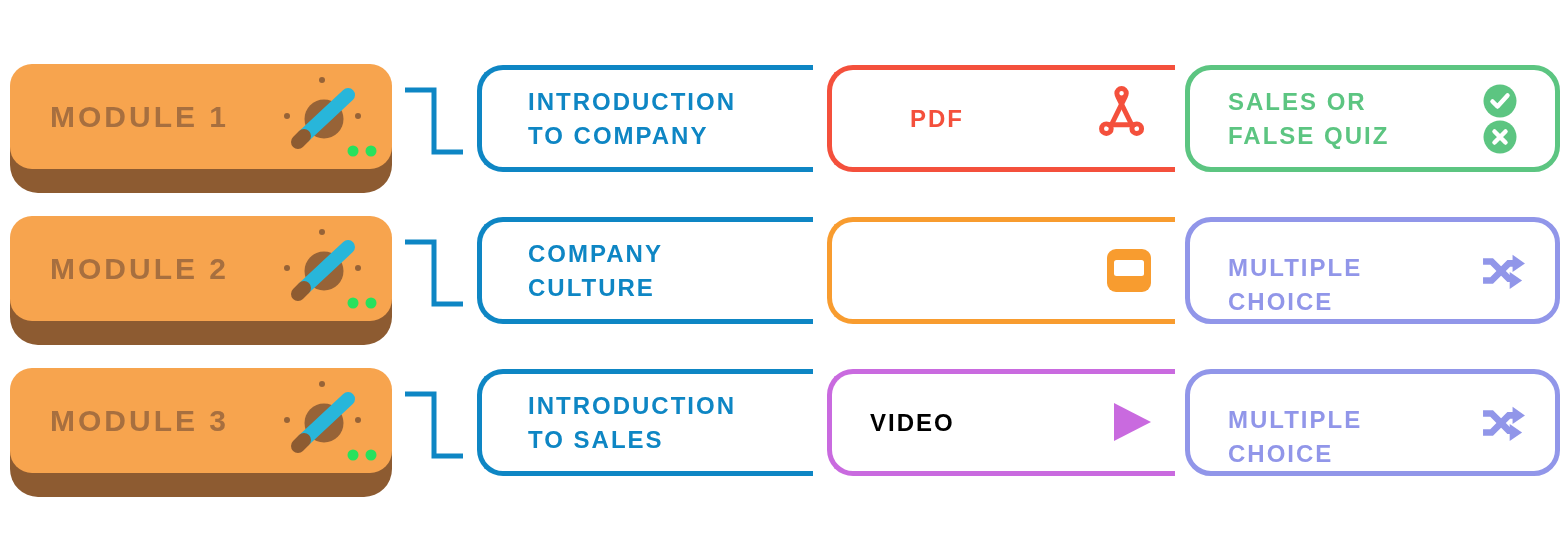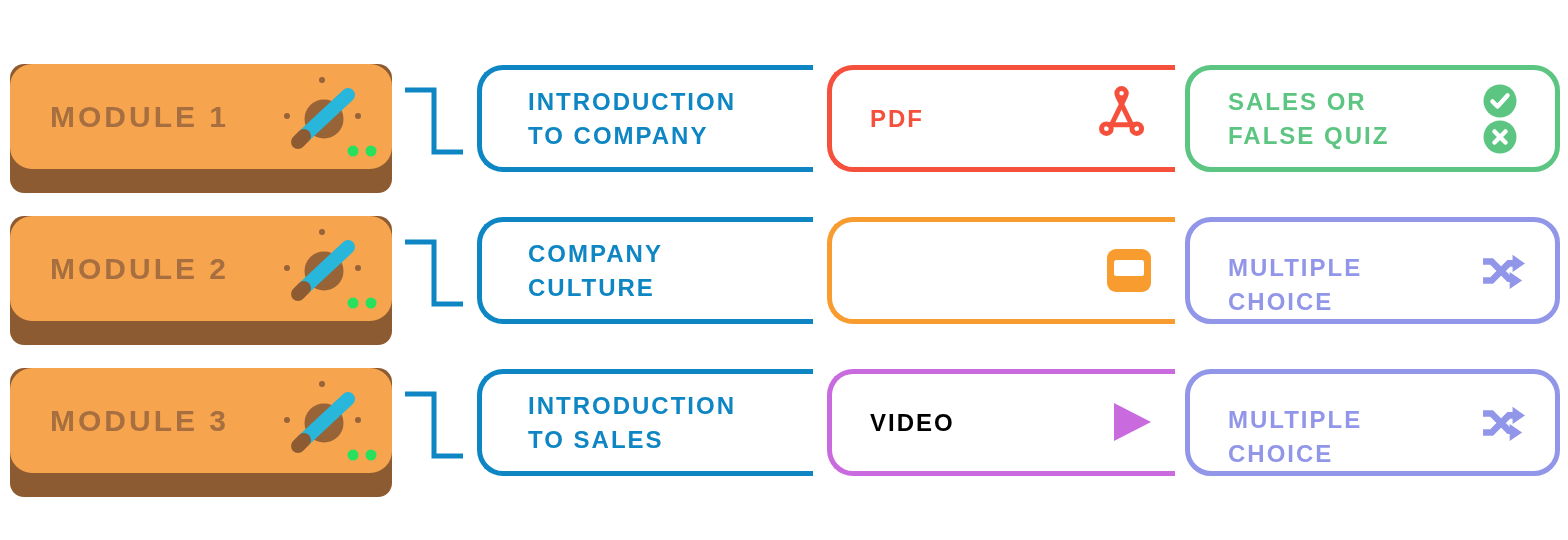--- a/index.html
+++ b/index.html
@@ -3,37 +3,37 @@
 <meta charset="utf-8">
 <style>
   html,body{margin:0;padding:0;background:#ffffff;}
   body{font-family:"Liberation Sans",sans-serif;}
   .canvas{position:relative;width:1568px;height:540px;background:#ffffff;overflow:hidden;}
   .row{position:absolute;left:0;width:1568px;height:132px;}
   .row.r0{top:64px}.row.r1{top:216px}.row.r2{top:368px}
 
   
   .module-btn{position:absolute;left:10px;top:0;width:382px;height:129px;background:#8D5B31;
-    border:none;border-radius:14px;padding:0;cursor:pointer;}
+    border:none;border-radius:28px;padding:0;cursor:pointer;}
   .module-face{position:absolute;left:0;top:0;width:382px;height:105px;background:#F7A44E;
     border-radius:22px;display:flex;align-items:center;}
   .module-label{margin-left:40px;font-size:30px;font-weight:bold;letter-spacing:3px;color:#A76F3F;white-space:nowrap;}
   .module-icon{position:absolute;left:264px;top:8px;}
 
   
   .connector{position:absolute;left:399px;top:22px;}
 
   
   .card{position:absolute;top:1px;height:107px;box-sizing:border-box;display:flex;align-items:center;background:#fff;}
   .open-card{border:5px solid;border-right:none;border-radius:26px 0 0 26px;}
   .closed-card{border:5px solid;border-radius:26px;}
   .topic-card{left:477px;width:336px;border-color:#0E86C4;color:#0E86C4;padding-left:8px;}
   .format-card{left:827px;width:348px;}
   .quiz-card{left:1185px;width:375px;}
-  .c-red{border-color:#F4503C;color:#F4503C;}
+  .c-red{border-color:#F4503C;color:#F4503C;padding-left:40px;}
   .c-orange{border-color:#F89C2F;color:#F89C2F;}
   .c-magenta{border-color:#C96ADF;color:#000000;}
   .c-green{border-color:#5CC581;color:#5CC581;}
   .c-purple{border-color:#9196E9;color:#9196E9;align-items:flex-end;}
   .card-text{padding-left:38px;font-weight:bold;font-size:24px;letter-spacing:2px;line-height:34px;white-space:nowrap;}
   .card-text span{display:block;}
   .card-icon{position:absolute;}
   .pdf-icon{right:26px;top:12px;}
   .slide-icon{right:24px;top:27px;}
   .play-icon{right:24px;top:29px;}

